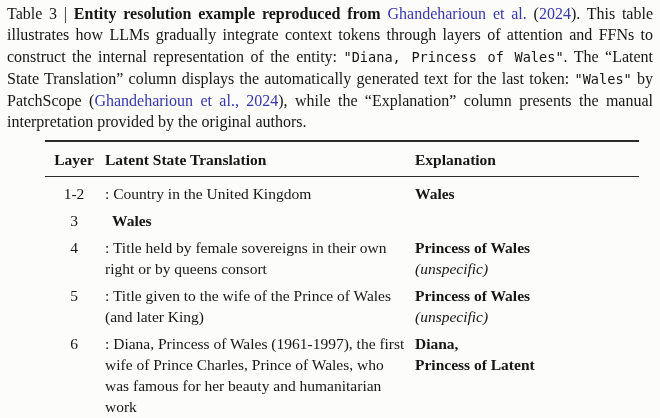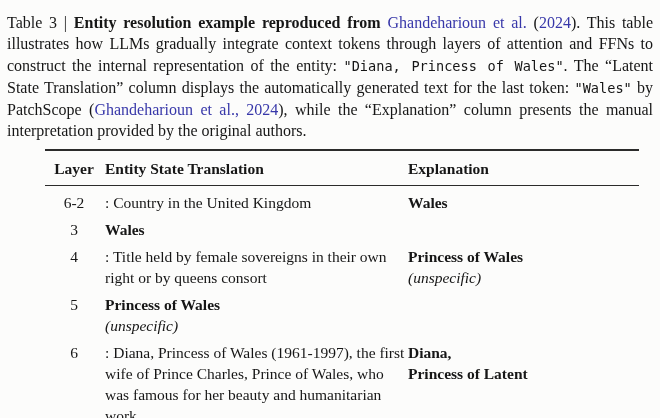--- a/index.html
+++ b/index.html
@@ -7,21 +7,21 @@
     padding: 0;
     width: 660px;
     height: 418px;
     background: #fcfcfb;
     overflow: hidden;
     font-family: "Liberation Serif", "DejaVu Serif", serif;
     color: #161616;
   }
   .caption {
     margin: 0;
-    padding: 12px 7px 0 7px;
+    padding: 3px 7px 0 7px;
     font-size: 16px;
     line-height: 21.3px;
     text-align: justify;
   }
   .caption .b { font-weight: bold; }
   .caption .link {
     color: #3737a9;
     text-decoration: none;
     cursor: pointer;
   }
@@ -52,50 +52,50 @@
     width: 58px;
     flex-shrink: 0;
     text-align: center;
   }
   .col-trans {
     width: 301px;
     flex-shrink: 0;
     margin-left: 2px;
   }
   .col-expl {
-    margin-left: 2px;
+    margin-left: 9px;
     flex: 1;
   }
   .expl-bold {
     font-weight: bold;
     white-space: pre-line;
   }
   .expl-note { font-weight: normal; font-style: italic; }
   .expl-note:empty { display: none; }
 </style>
 </head>
 <body>
 
 <p class="caption"><span>Table 3 | </span><span class="b">Entity resolution example reproduced from </span><span class="link">Ghandeharioun et al.</span><span> (</span><span class="link">2024</span><span>). This table illustrates how LLMs gradually integrate context tokens through layers of attention and FFNs to construct the internal representation of the entity: </span><span class="mono">"Diana, Princess of Wales"</span><span>. The “Latent State Translation” column displays the automatically generated text for the last token: </span><span class="mono">"Wales"</span><span> by PatchScope (</span><span class="link">Ghandeharioun et al., 2024</span><span>), while the “Explanation” column presents the manual interpretation provided by the original authors.</span></p>
 
 <div class="table">
   <div class="rule"></div>
 
   <div class="thead">
     <div class="col-layer">Layer</div>
-    <div class="col-trans">Entity State Translation</div>
+    <div class="col-trans">Latent State Translation</div>
     <div class="col-expl">Explanation</div>
   </div>
 
   <div class="rule mid"></div>
 
   <div class="tbody">
 
     <div class="row">
-      <div class="col-layer">6-2</div>
+      <div class="col-layer">1-2</div>
       <div class="col-trans">: Country in the United Kingdom</div>
       <div class="col-expl">
         <div class="expl-bold">Wales</div>
 
       </div>
     </div>
 
     <div class="row">
       <div class="col-layer">3</div>
       <div class="col-expl">
@@ -108,20 +108,21 @@
       <div class="col-layer">4</div>
       <div class="col-trans">: Title held by female sovereigns in their own right or by queens consort</div>
       <div class="col-expl">
         <div class="expl-bold">Princess of Wales</div>
         <div class="expl-note">(unspecific)</div>
       </div>
     </div>
 
     <div class="row">
       <div class="col-layer">5</div>
+      <div class="col-trans">: Title given to the wife of the Prince of Wales (and later King)</div>
       <div class="col-expl">
         <div class="expl-bold">Princess of Wales</div>
         <div class="expl-note">(unspecific)</div>
       </div>
     </div>
 
     <div class="row">
       <div class="col-layer">6</div>
       <div class="col-trans">: Diana, Princess of Wales (1961-1997), the first wife of Prince Charles, Prince of Wales, who was famous for her beauty and human­itarian work</div>
       <div class="col-expl">

